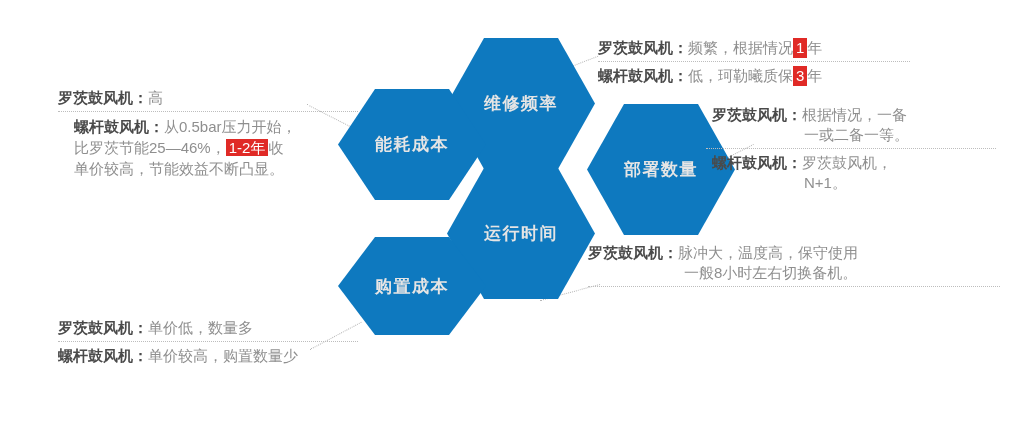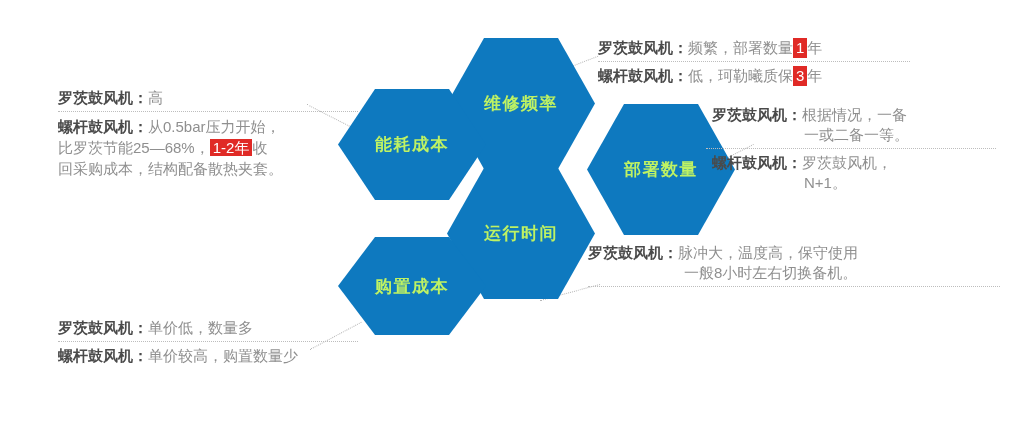--- a/index.html
+++ b/index.html
@@ -14,21 +14,21 @@
 
   
   .hex-layer{position:absolute;left:0;top:0;width:1014px;height:436px;}
   .hex{
     position:absolute;
     background:#0e79bf;
     clip-path:polygon(25% 0%,75% 0%,100% 50%,75% 100%,25% 100%,0% 50%);
     display:flex;align-items:center;justify-content:center;
   }
   .hex span{
-    color:#bef264;
+    color:#e5e5e5;
     font-size:17px;
     font-weight:bold;
     letter-spacing:1.5px;
     white-space:nowrap;
     text-shadow:0 0 1px rgba(0,0,0,.05);
   }
   .hex.h-top   {left:447px;top:38px; width:148px;height:131px;}
   .hex.h-left  {left:338px;top:89px;width:148px;height:111px;}
   .hex.h-right {left:587px;top:104px;width:148px;height:131px;}
   .hex.h-center{left:447px;top:168px;width:148px;height:131px;}
@@ -58,21 +58,21 @@
   .hl{
     background:#e02a26;
     color:#ffffff;
     padding:0 3px;
     font-weight:normal;
   }
 
   
   #blk-energy{left:58px;top:88px;width:300px;}
   #blk-energy .divider{width:300px;}
-  #blk-energy .l2{line-height:21px;}
+  #blk-energy .l2{line-height:21px;margin-left:16px;}
 
   #blk-purchase{left:58px;top:318px;width:300px;}
   #blk-purchase .divider{width:300px;}
 
   #blk-maint{left:598px;top:38px;width:400px;}
   #blk-maint .divider{width:312px;}
 
   #blk-deploy{left:712px;top:105px;width:300px;}
   #blk-deploy .divider{width:290px;margin-left:-6px;}
   #blk-deploy .ind{padding-left:92px;}
@@ -118,45 +118,45 @@
       <span class="lab">罗茨鼓风机：</span>
       <span class="val">高</span>
     </div>
     <div class="divider"></div>
     <div class="row l2">
       <div>
         <div>
           <span class="lab">螺杆鼓风机：</span><span class="val">从0.5bar压力开始，</span>
         </div>
         <div>
-          <span class="val">比罗茨节能25—68%，</span><span class="hl">1-2年</span><span class="val">收</span>
-        </div>
-        <div>
-          <span class="val">回采购成本，结构配备散热夹套。</span>
+          <span class="val">比罗茨节能25—46%，</span><span class="hl">1-2年</span><span class="val">收</span>
+        </div>
+        <div>
+          <span class="val">单价较高，节能效益不断凸显。</span>
         </div>
       </div>
     </div>
   </div>
 
   <div class="block" id="blk-purchase">
     <div class="row">
       <span class="lab">罗茨鼓风机：</span>
       <span class="val">单价低，数量多</span>
     </div>
     <div class="divider"></div>
     <div class="row">
       <span class="lab">螺杆鼓风机：</span>
       <span class="val">单价较高，购置数量少</span>
     </div>
   </div>
 
   <div class="block" id="blk-maint">
     <div class="row">
       <span class="lab">罗茨鼓风机：</span>
-      <span class="val">频繁，部署数量</span>
+      <span class="val">频繁，根据情况</span>
         <span class="hl">1</span>
         <span class="val">年</span>
     </div>
     <div class="divider"></div>
     <div class="row">
       <span class="lab">螺杆鼓风机：</span>
       <span class="val">低，珂勒曦质保</span>
         <span class="hl">3</span>
         <span class="val">年</span>
     </div>

